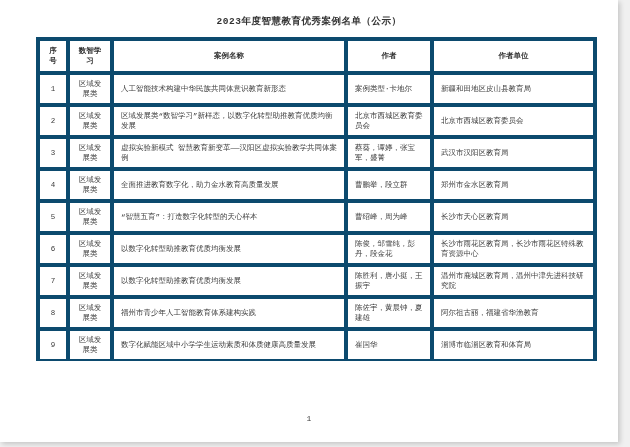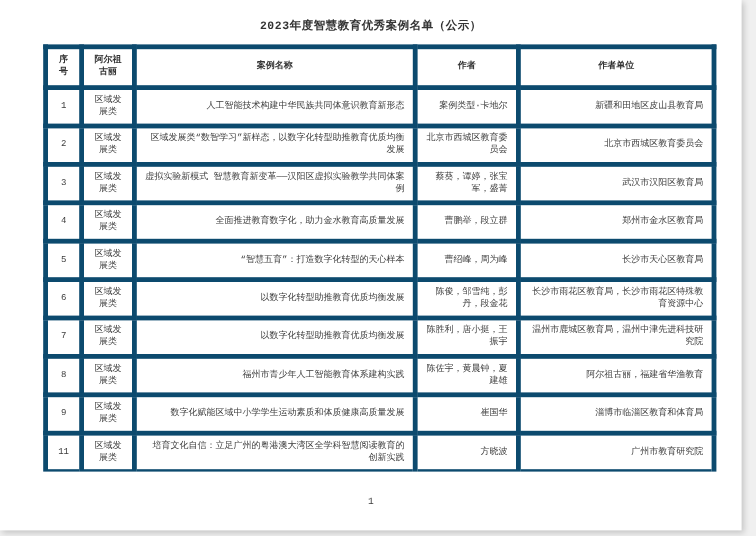--- a/index.html
+++ b/index.html
@@ -58,21 +58,21 @@
     overflow: hidden;
   }
   table.cases th {
     font-weight: bold;
     text-align: center;
     height: 26px;
     color: #333333;
   }
   table.cases td { height: 24px; }
   td.cell-center { text-align: center; }
-  td.cell-left   { text-align: right; }
+  td.cell-left   { text-align: left; }
   table.cases tr:last-child td { border-bottom-width: 2px; }
   .page-number {
     position: absolute;
     left: 0;
     top: 414px;
     width: 618px;
     text-align: center;
     font-size: 8px;
     color: #3d3d3d;
   }
@@ -89,21 +89,21 @@
       <colgroup>
         <col class="c-no">
           <col class="c-type">
           <col class="c-name">
           <col class="c-auth">
           <col class="c-unit">
       </colgroup>
       <thead>
         <tr>
           <th>序号</th>
-          <th>阿尔祖古丽</th>
+          <th>数智学习</th>
           <th>案例名称</th>
           <th>作者</th>
           <th>作者单位</th>
         </tr>
       </thead>
       <tbody>
         <tr>
           <td class="cell-center">1</td>
           <td class="cell-center">区域发展类</td>
           <td class="cell-left">人工智能技术构建中华民族共同体意识教育新形态</td>
@@ -159,25 +159,18 @@
           <td class="cell-left">陈佐宇，黄晨钟，夏建雄</td>
           <td class="cell-left">阿尔祖古丽，福建省华渔教育</td>
         </tr>
         <tr>
           <td class="cell-center">9</td>
           <td class="cell-center">区域发展类</td>
           <td class="cell-left">数字化赋能区域中小学学生运动素质和体质健康高质量发展</td>
           <td class="cell-left">崔国华</td>
           <td class="cell-left">淄博市临淄区教育和体育局</td>
         </tr>
-        <tr>
-          <td class="cell-center">11</td>
-          <td class="cell-center">区域发展类</td>
-          <td class="cell-left">培育文化自信：立足广州的粤港澳大湾区全学科智慧阅读教育的创新实践</td>
-          <td class="cell-left">方晓波</td>
-          <td class="cell-left">广州市教育研究院</td>
-        </tr>
       </tbody>
     </table>
 
     <div class="page-number">1</div>
   </div>
 </div>
 
 </body></html>

